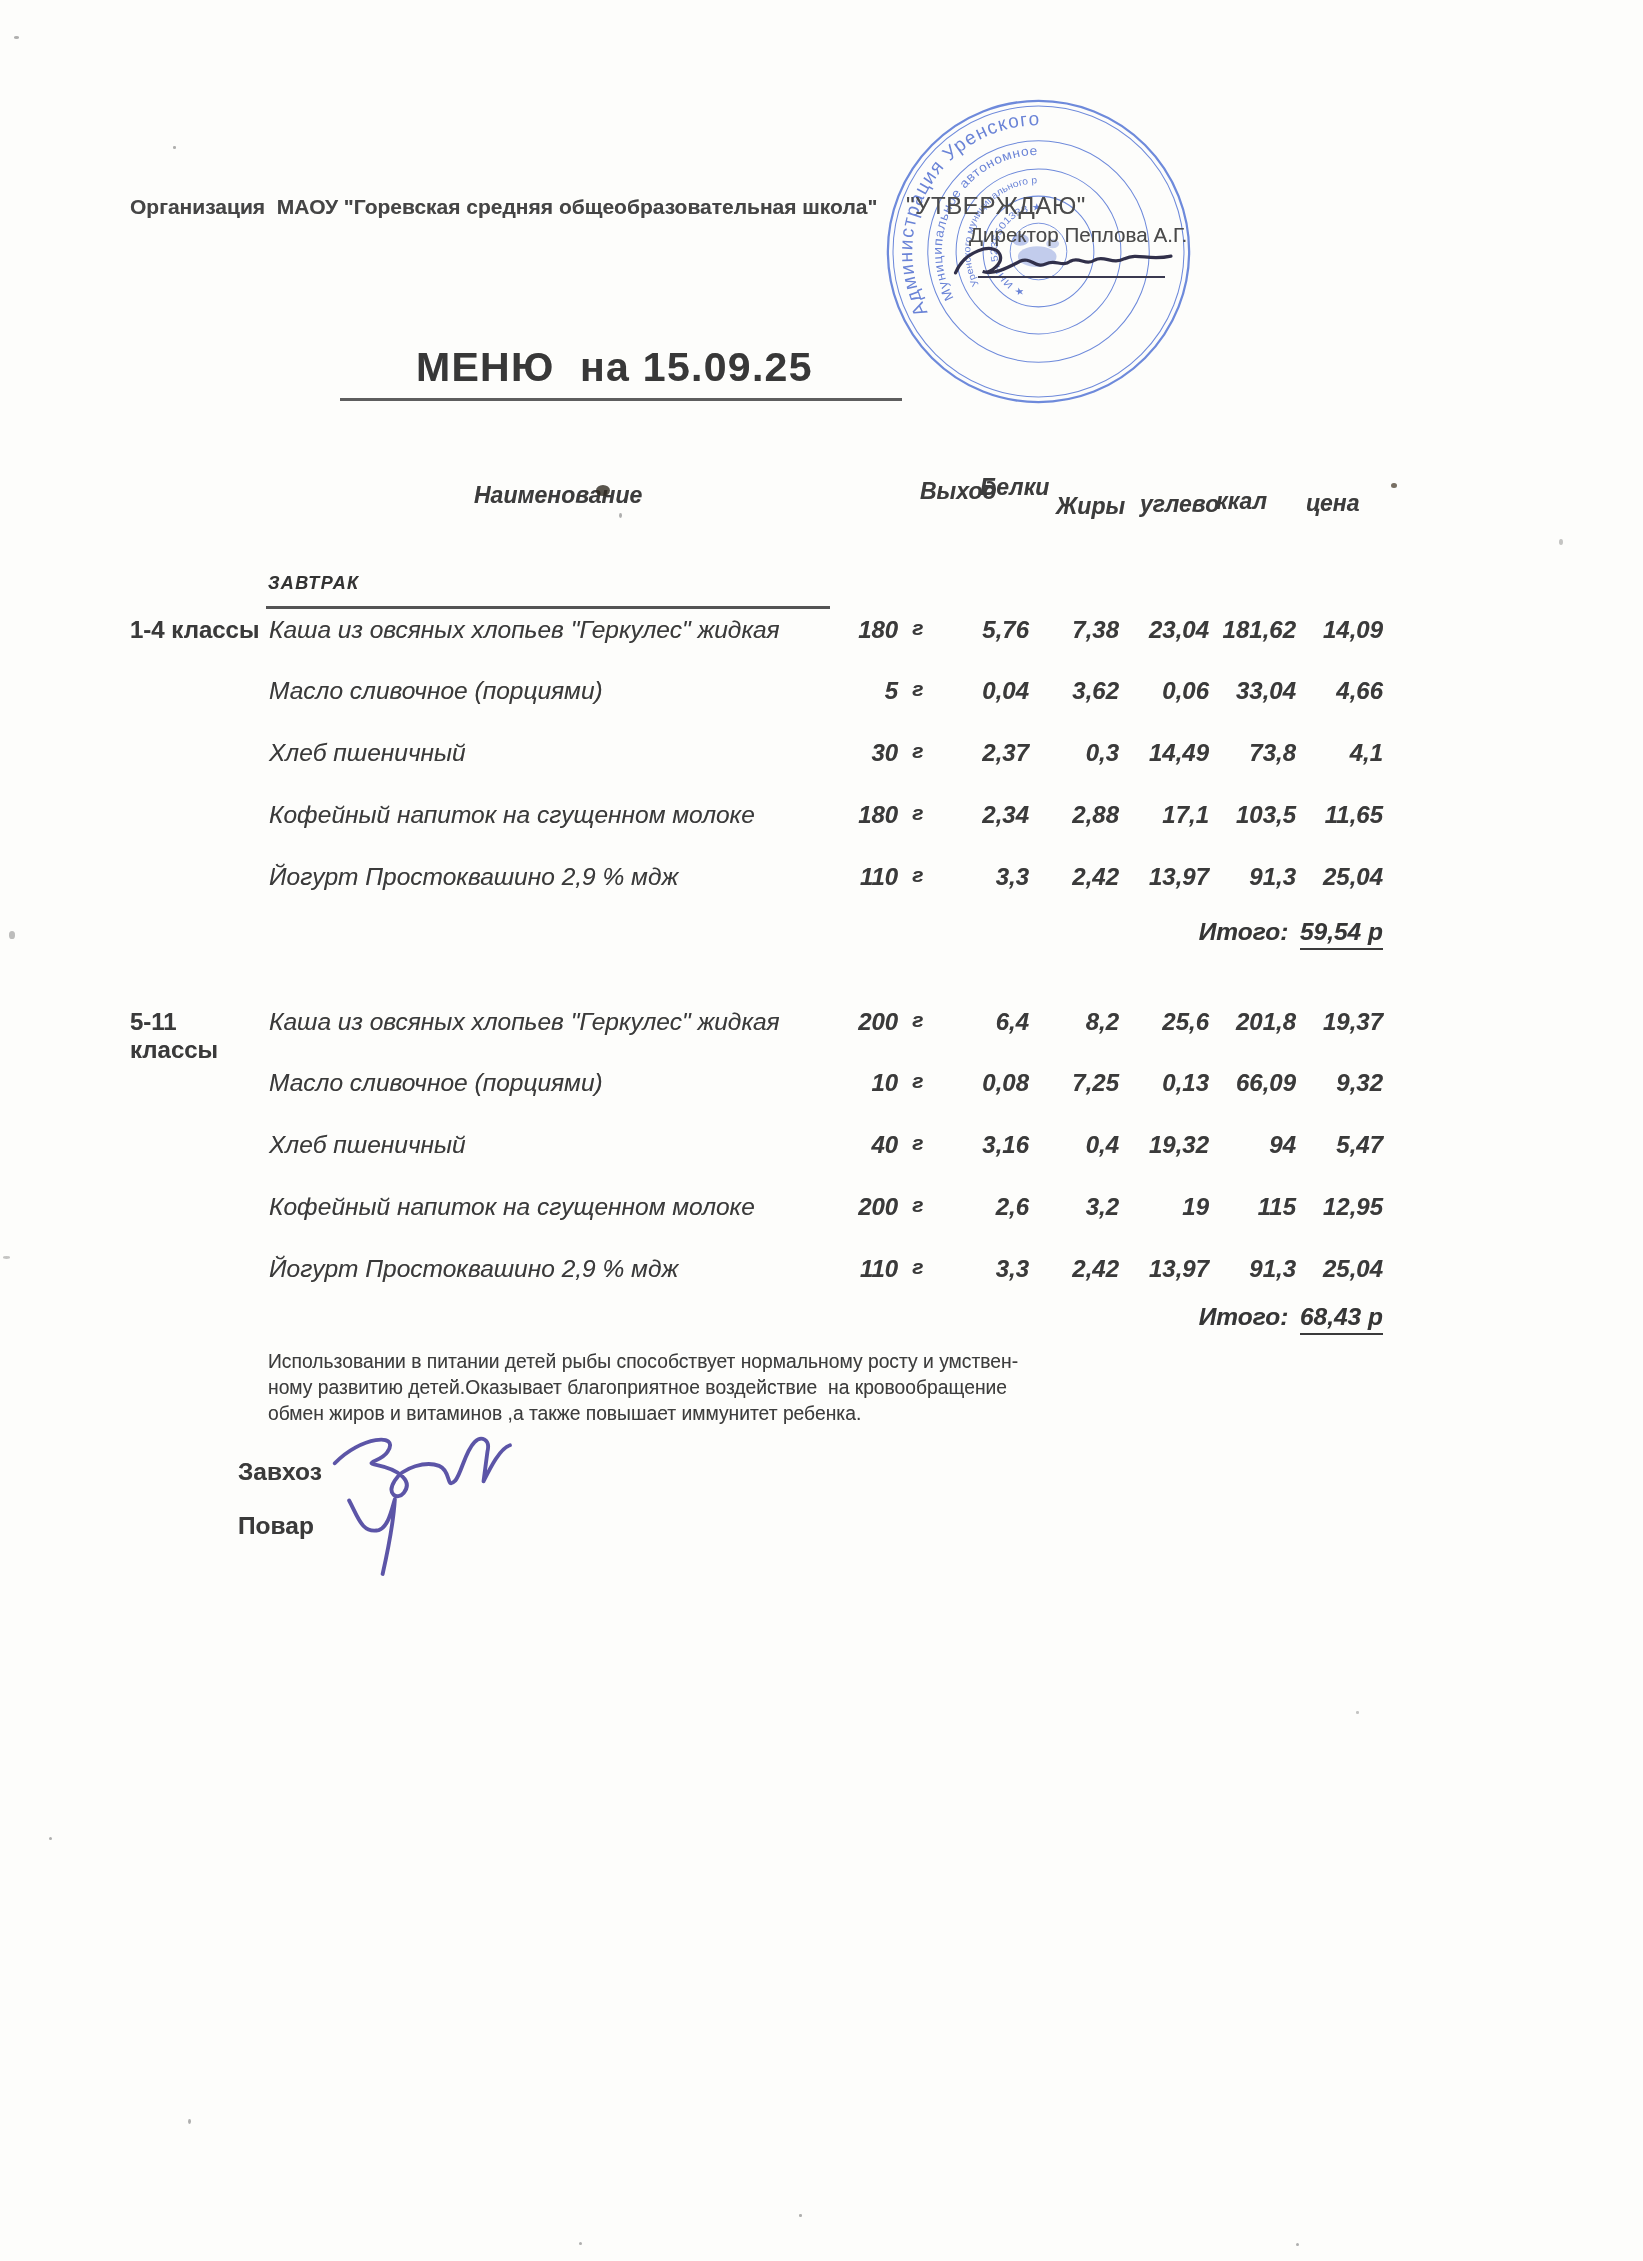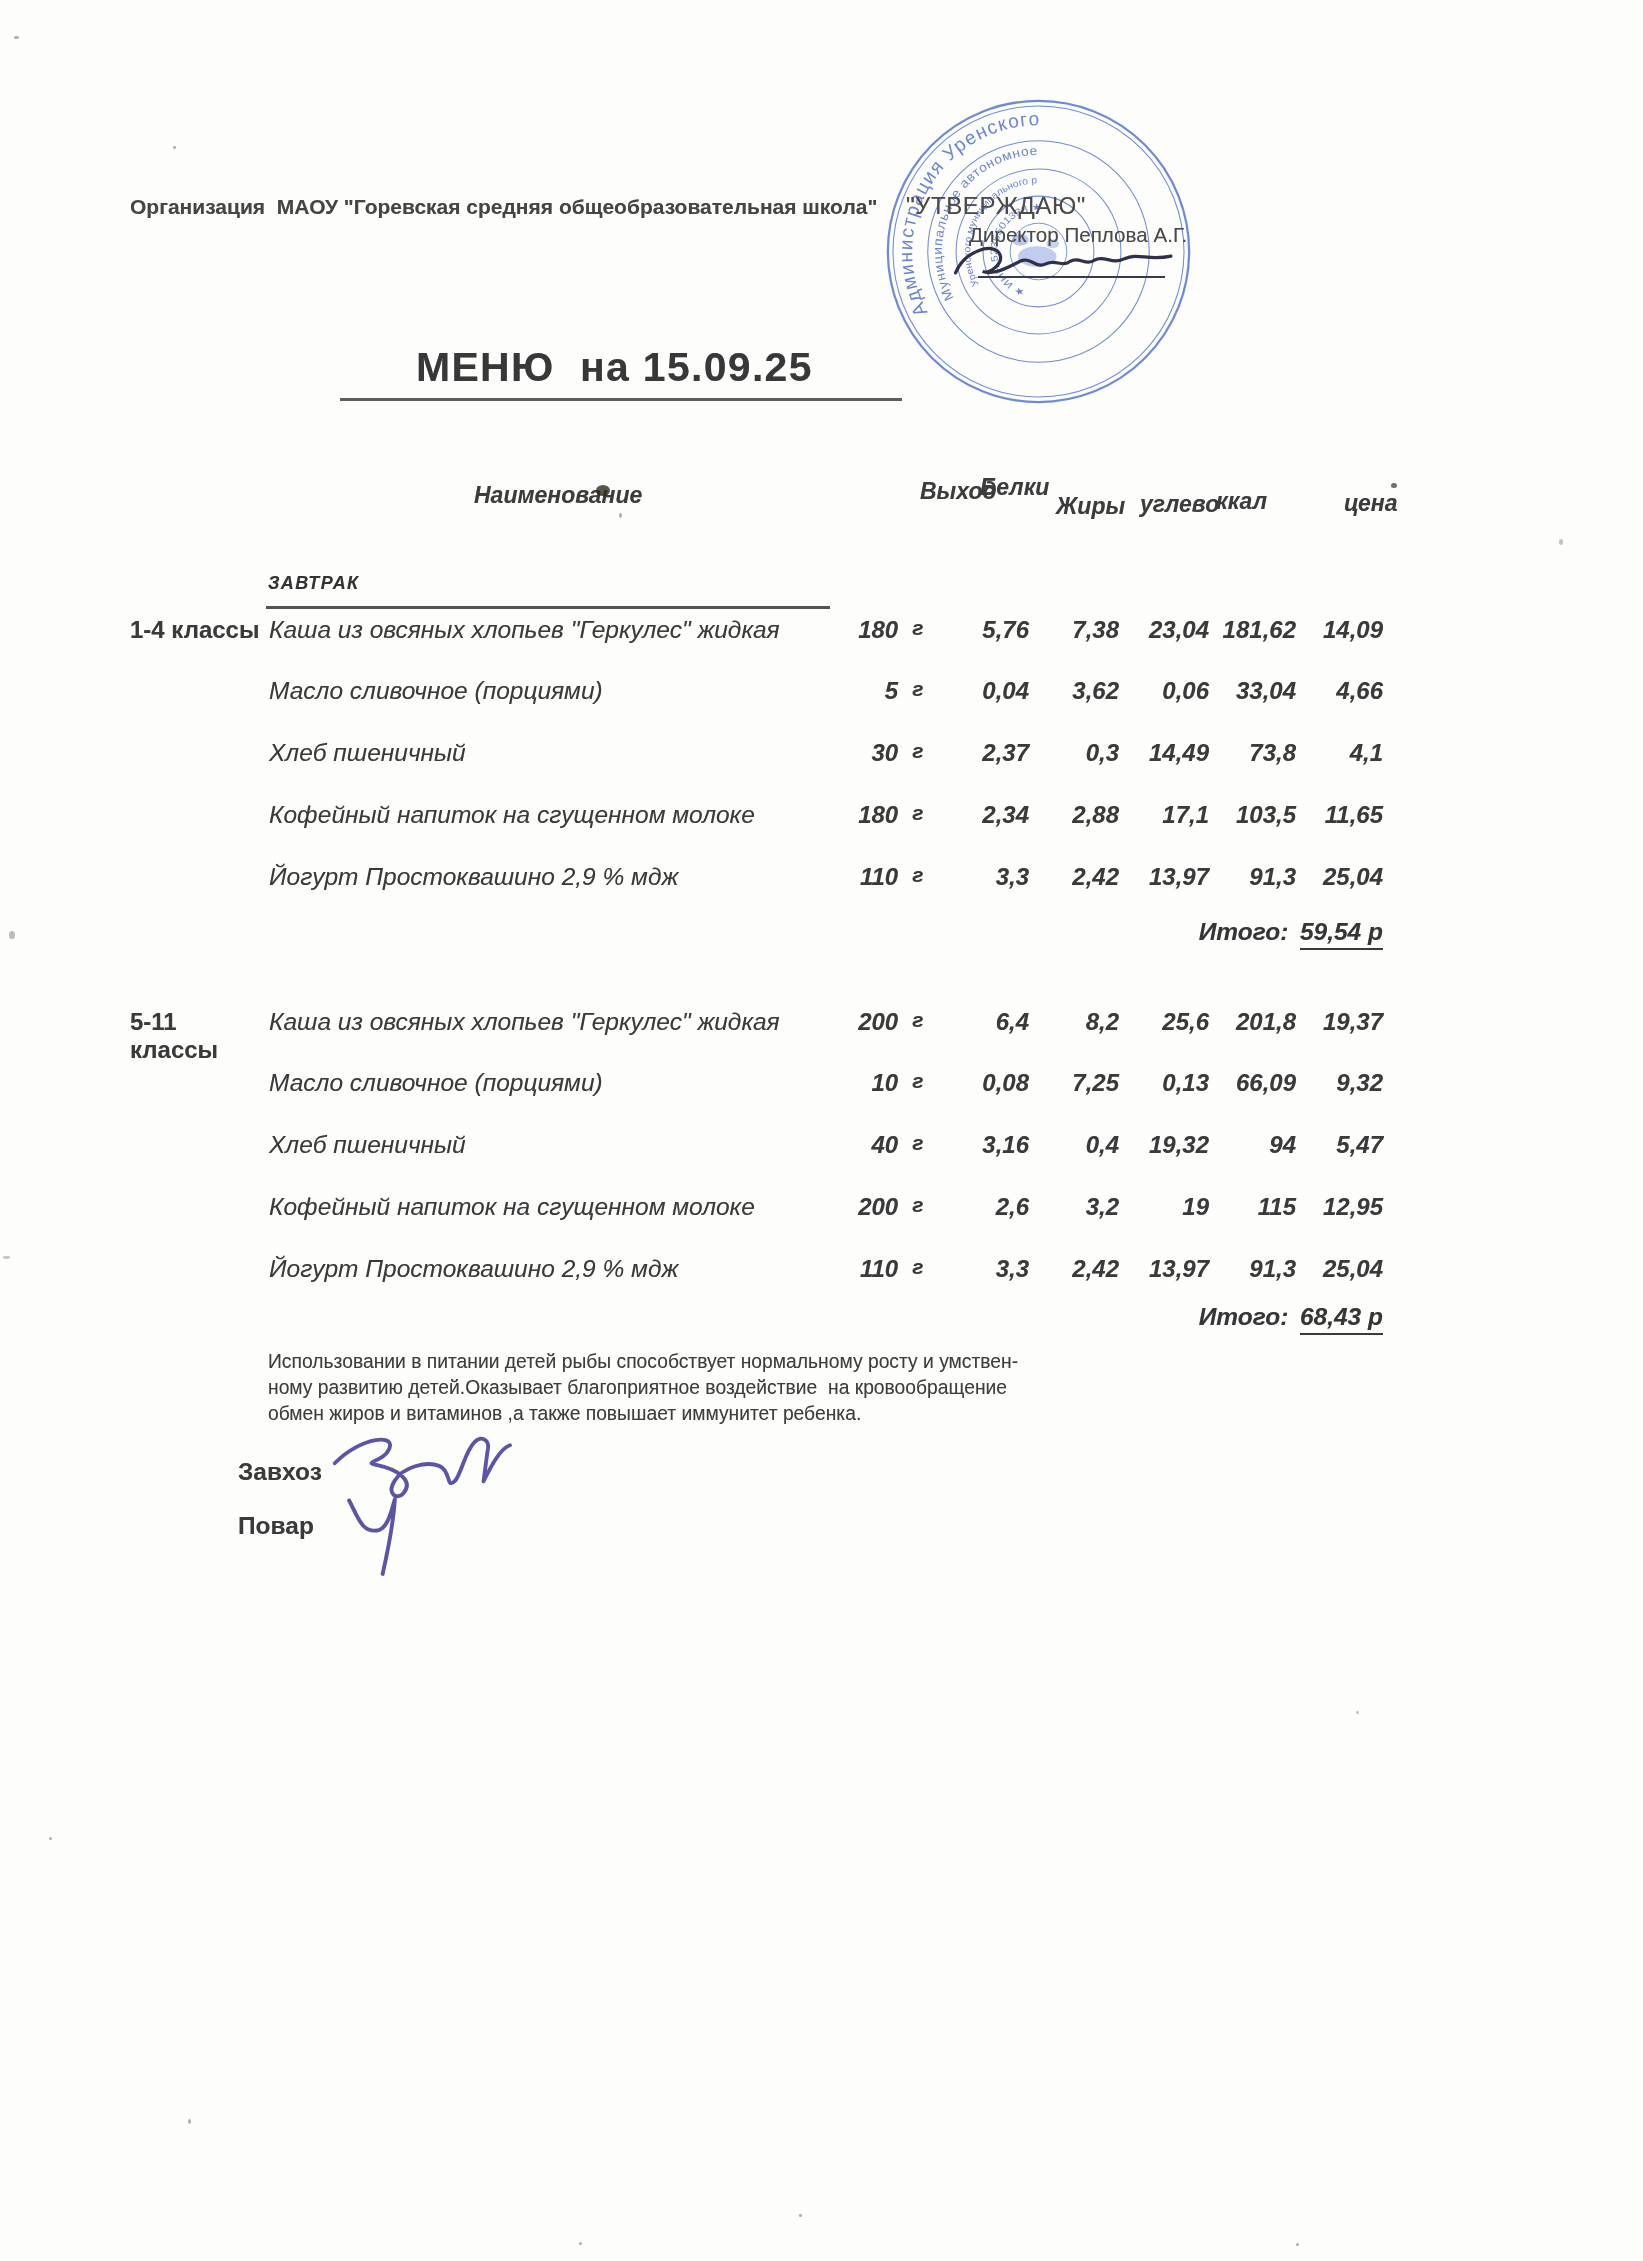--- a/index.html
+++ b/index.html
@@ -26,21 +26,21 @@
   .title{left:416px;top:344px;font-size:41px;font-weight:bold;color:#383838;white-space:pre;letter-spacing:1.3px;}
   .title-underline{left:340px;top:398px;width:562px;height:2.6px;background:#4d4d4d;opacity:.9;}
   
   .th{font-size:23px;font-weight:bold;font-style:italic;color:#3c3c3c;}
   .h-name{left:474px;top:482px;}
   .h-out{left:920px;top:478px;}
   .h-protein{left:980px;top:474px;}
   .h-fat{left:1056px;top:493px;}
   .h-carbs{left:1140px;top:491px;}
   .h-kcal{left:1216px;top:488px;}
-  .h-price{left:1306px;top:490px;margin-left:38px;}
+  .h-price{left:1306px;top:490px;}
   
   .section{left:268px;top:573px;font-size:18px;font-weight:bold;font-style:italic;letter-spacing:1.3px;color:#333;}
   .section-underline{left:266px;top:606px;width:564px;height:2.6px;background:#3c3c3c;opacity:.88;}
   
   .trow{
     position:absolute;left:130px;width:1254px;height:39px;
     display:grid;grid-template-columns:139px 522px 135px 103px 90px 90px 87px 87px;
     align-items:start;
   }
   .c-label{font-size:24px;font-weight:bold;color:#3a3a3a;}

